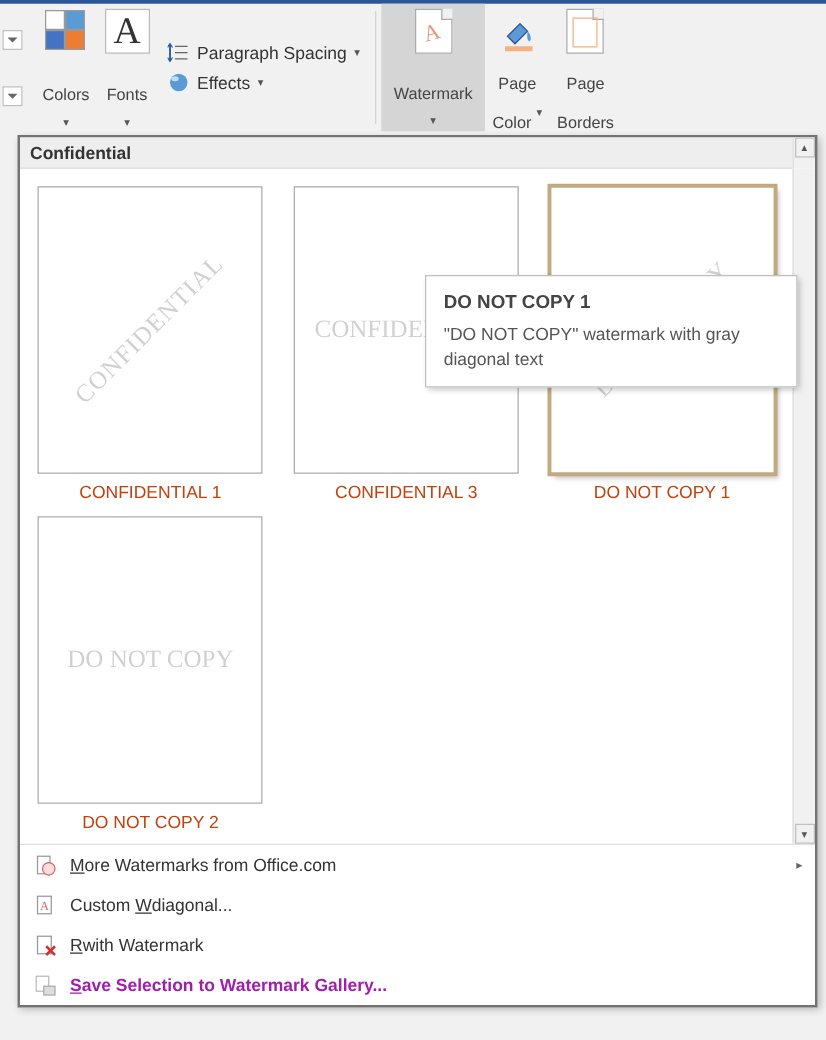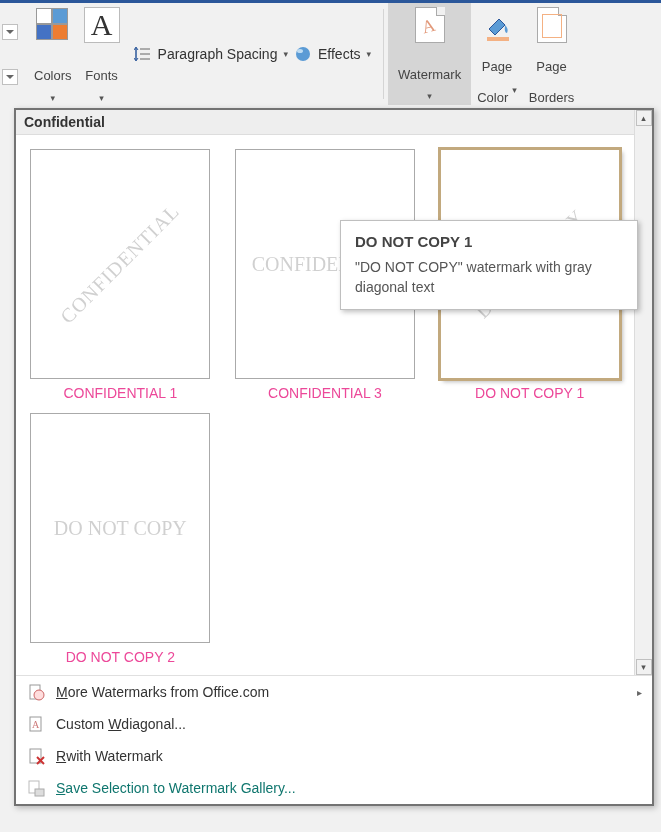--- a/index.html
+++ b/index.html
@@ -72,21 +72,21 @@
     font-weight: normal;
     width: 36px; height: 36px;
     border: 1px solid #bbb;
     background: #fff;
     text-align: center;
     line-height: 34px;
   }
 
   .stack3 {
     display: flex;
-    flex-direction: row;
+    flex-direction: column;
     justify-content: center;
     gap: 6px;
     padding: 4px 8px;
   }
   .stack3 .row {
     display: flex; align-items: center; gap: 6px;
     font-size: 14px;
     color: #333;
   }
   .mini-icon { width: 18px; height: 18px; display: inline-flex; align-items:center; justify-content:center; }
@@ -165,21 +165,21 @@
     border: 1px solid #aaa;
     position: relative;
     overflow: hidden;
   }
   .thumb.selected {
     outline: 3px solid #c2a97e;
     outline-offset: -1px;
     box-shadow: 3px 3px 4px rgba(0,0,0,0.25);
   }
   .thumb-label {
-    font-size: 14px; color: #ec4899;
+    font-size: 14px; color: #c2410c;
   }
   .wm-diag {
     position: absolute; left: 50%; top: 50%;
     transform: translate(-50%,-50%) rotate(-45deg);
     color: rgba(120,120,120,0.35);
     font-size: 20px; font-family: 'Times New Roman', serif;
     letter-spacing: 1px;
     white-space: nowrap;
   }
   .wm-horz {
@@ -212,21 +212,21 @@
 
   
   .menu-area { border-top: 1px solid #e0e0e0; }
   .menu-item {
     display: flex; align-items: center; gap: 10px;
     padding: 6px 10px;
     font-size: 14px;
     color: #333;
     position: relative;
   }
-  .menu-item.disabled { color: #0f766e; }
+  .menu-item.disabled { color: #a21caf; font-weight: bold; }
   .menu-item .mi-icon { width: 20px; height: 20px; display:flex; align-items:center; justify-content:center; }
   .menu-item .arrow-r {
     position: absolute; right: 10px; font-size: 10px; color: #666;
   }
   .underline-letter { text-decoration: underline; }
 </style>
 </head>
 <body>
 
 <div class="ribbon">

